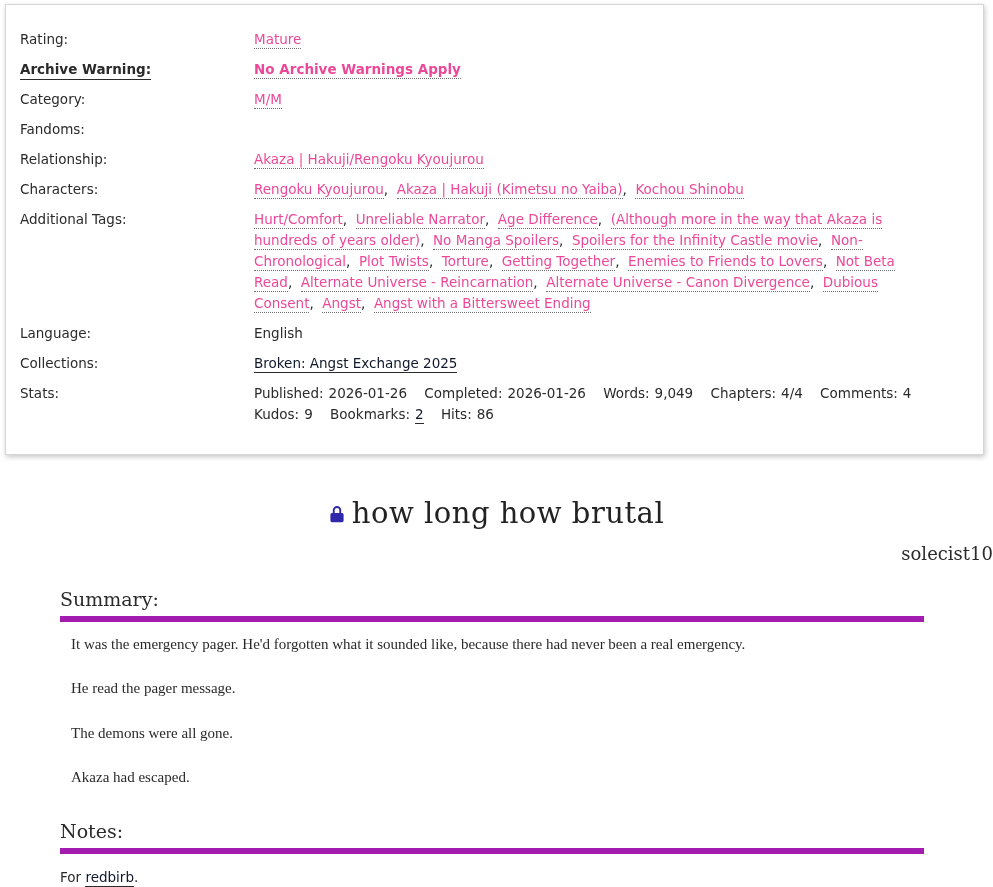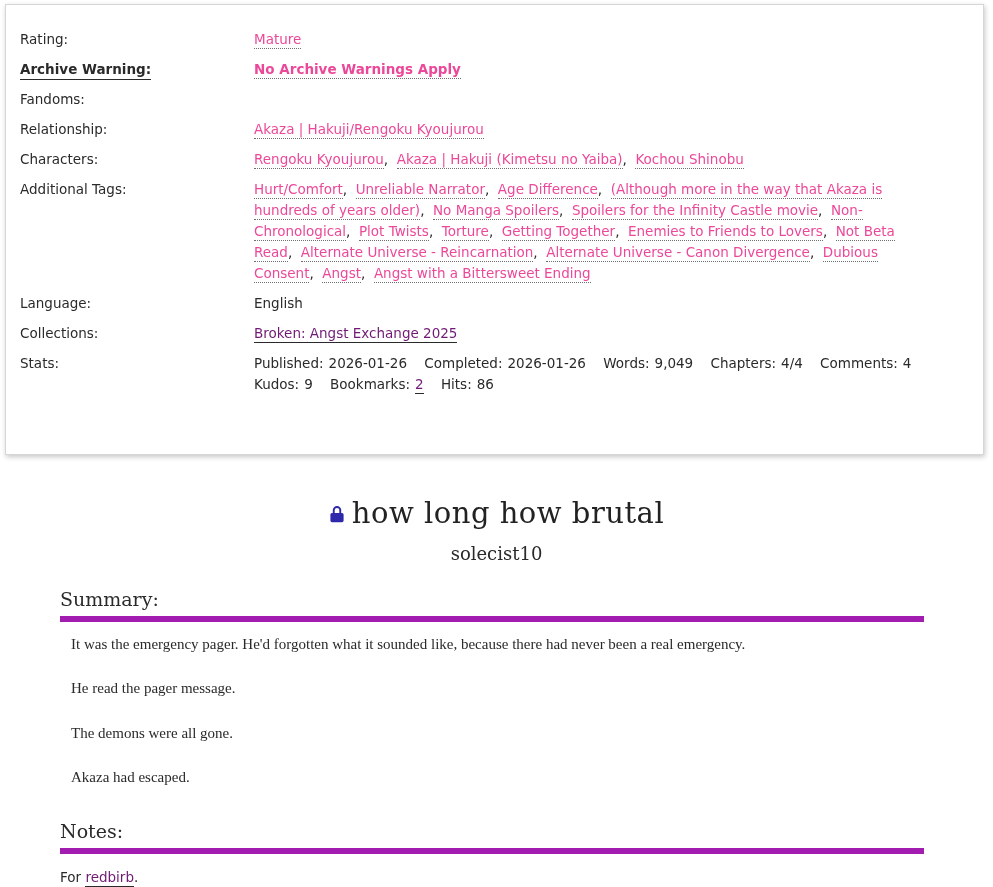--- a/index.html
+++ b/index.html
@@ -32,21 +32,21 @@
   .dd-bold { font-weight: bold; }
 
   a { cursor: pointer; }
   .tag-link {
     color: #ec4899;
     text-decoration: none;
     border-bottom: 1px dotted #6e6e6e;
     padding-bottom: 1px;
   }
   .solid-link {
-    color: #701a75;
+    color: #0f172a;
     text-decoration: none;
     border-bottom: 1px solid #2a2a2a;
     padding-bottom: 1px;
   }
   .tag-sep { white-space: pre; }
 
   .stat-item { margin-right: 13px; }
   .stat-label { margin-right: 5px; }
 
   
@@ -58,20 +58,21 @@
     font-size: 29px;
     color: #222;
     letter-spacing: 0.5px;
   }
   .lock-icon { display: inline-block; vertical-align: baseline; margin-right: 7px; }
   .byline {
     margin: 13px 0 0 0;
     font-family: "DejaVu Serif", "Liberation Serif", serif;
     font-weight: 400;
     font-size: 18px;
+    text-align: right;
   }
   .byline a { color: #2a2a2a; text-decoration: none; }
 
   .module { width: 864px; margin-left: 60px; text-align: left; }
   .module-heading {
     font-family: "DejaVu Serif", "Liberation Serif", serif;
     font-weight: 400;
     font-size: 19px;
     margin: 0;
     padding-bottom: 6px;
@@ -97,20 +98,24 @@
     <div class="meta-row">
       <dt>Rating:</dt>
       <dd><a class="tag-link">Mature</a></dd>
     </div>
 
     <div class="meta-row">
       <dt class="dt-warning"><span class="dt-underline">Archive Warning:</span></dt>
       <dd class="dd-bold"><a class="tag-link">No Archive Warnings Apply</a></dd>
     </div>
 
+    <div class="meta-row">
+      <dt>Category:</dt>
+      <dd><a class="tag-link">M/M</a></dd>
+    </div>
 
     <div class="meta-row">
       <dt>Fandoms:</dt>
     </div>
 
     <div class="meta-row">
       <dt>Relationship:</dt>
       <dd><a class="tag-link">Akaza | Hakuji/Rengoku Kyoujurou</a></dd>
     </div>
 

